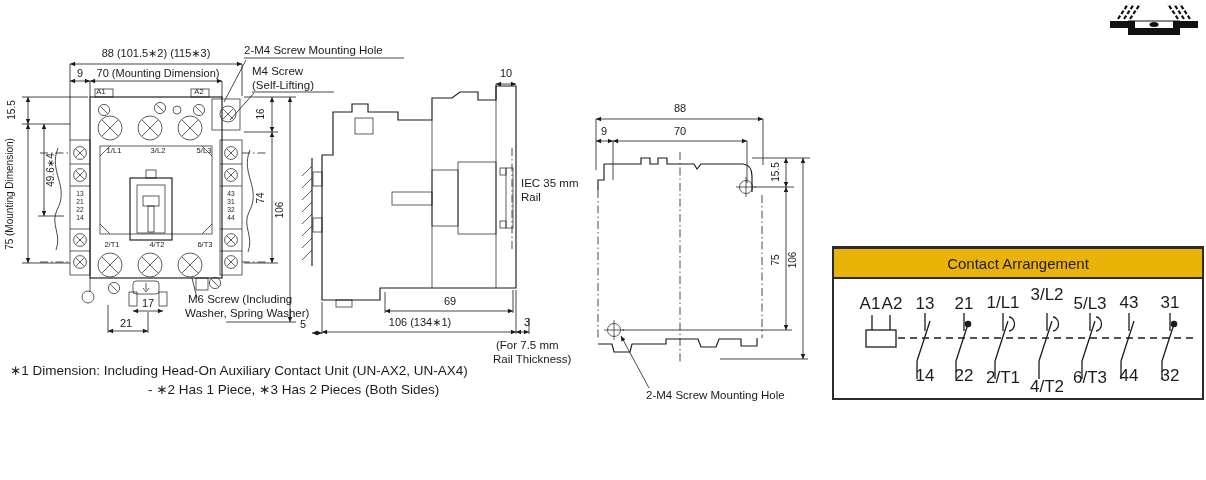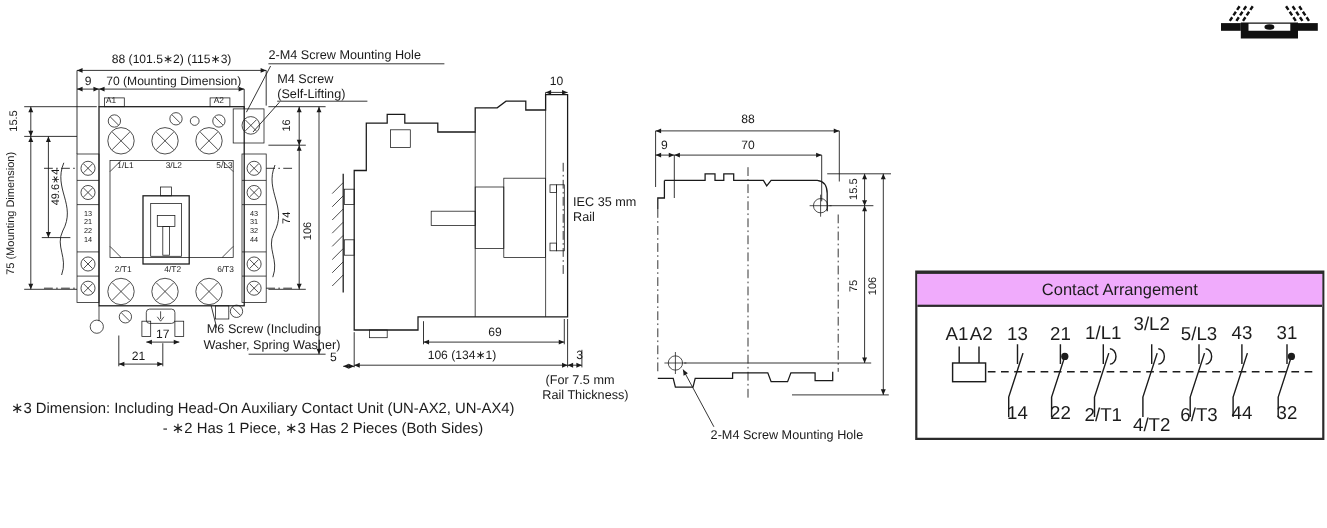--- a/index.html
+++ b/index.html
@@ -13,21 +13,21 @@
   .dd{stroke-dasharray:8 3 1.5 3;}
   .txt{font-family:"Liberation Sans",sans-serif;font-size:11px;fill:#1a1a1a;}
   .tma{text-anchor:middle;}
   .ann{font-size:11.5px;}
   .sm{font-size:7.6px;}
   .xs{font-size:6.6px;}
   .r10{font-size:10px;}
   
   #contact-box{position:absolute;left:832px;top:246px;width:372px;height:154px;
     border:2px solid #2b2b2b;border-top:3px solid #2b2b2b;box-sizing:border-box;background:#fff;}
-  #contact-header{height:28px;background:#f0abfc;border-bottom:2px solid #2b2b2b;
+  #contact-header{height:28px;background:#eab308;border-bottom:2px solid #2b2b2b;
     display:flex;align-items:center;justify-content:center;font-size:15px;color:#1c1c1c;}
   .ctxt{font-family:"Liberation Sans",sans-serif;font-size:17px;fill:#1c1c1c;text-anchor:middle;}
   .cln{fill:none;stroke:#1c1c1c;stroke-width:1.3;}
   
   #model-table{position:absolute;left:1056px;top:409px;width:136px;border:2px solid #2b2b2b;
     background:#fff;box-sizing:border-box;}
   .model-row{height:21px;line-height:21px;text-align:center;font-size:14.5px;color:#1c1c1c;}
   .model-row + .model-row{border-top:2px solid #2b2b2b;}
   
   #footnotes{position:absolute;left:10px;top:362px;font-size:13.5px;line-height:18.8px;color:#1c1c1c;white-space:nowrap;}
@@ -242,21 +242,21 @@
       <text class="txt r10 tma" x="779" y="260" transform="rotate(-90 779 260)">75</text>
       <line class="dim" x1="803" y1="158" x2="803" y2="359" marker-start="url(#ar)" marker-end="url(#ar)"></line>
       <text class="txt r10 tma" x="796" y="260" transform="rotate(-90 796 260)">106</text>
 
       <line class="dim" x1="649" y1="388" x2="621" y2="336" marker-end="url(#ar)"></line>
       <text class="txt ann" x="646" y="399">2-M4 Screw Mounting Hole</text>
     </g>
   </svg>
 
   <div id="footnotes">
-    <div>∗3 Dimension: Including Head-On Auxiliary Contact Unit (UN-AX2, UN-AX4)</div>
+    <div>∗1 Dimension: Including Head-On Auxiliary Contact Unit (UN-AX2, UN-AX4)</div>
     <div class="indent">- ∗2 Has 1 Piece, ∗3 Has 2 Pieces (Both Sides)</div>
   </div>
 
   <div id="contact-box">
     <div id="contact-header">Contact Arrangement</div>
     <svg width="368" height="118" viewBox="0 0 368 118">
 
       <line class="cln" x1="64" y1="59" x2="360" y2="59" stroke-dasharray="7 5"></line>
 
       <rect class="cln" x="32" y="51" width="30" height="17"></rect>

